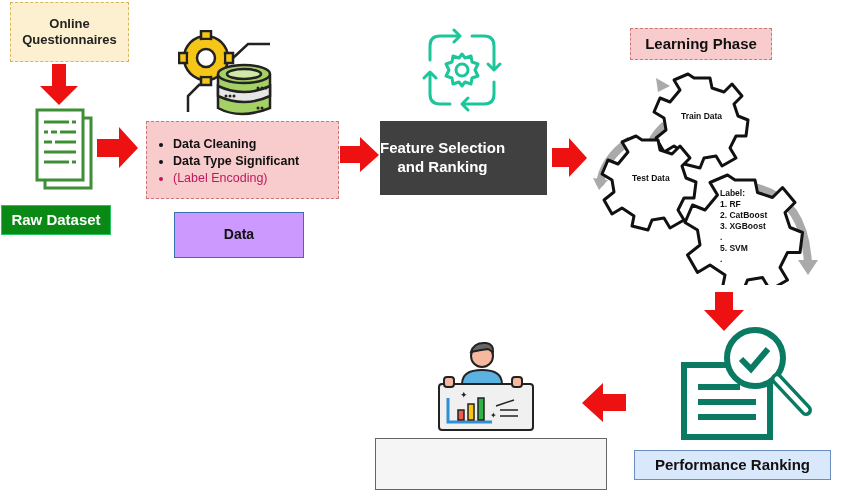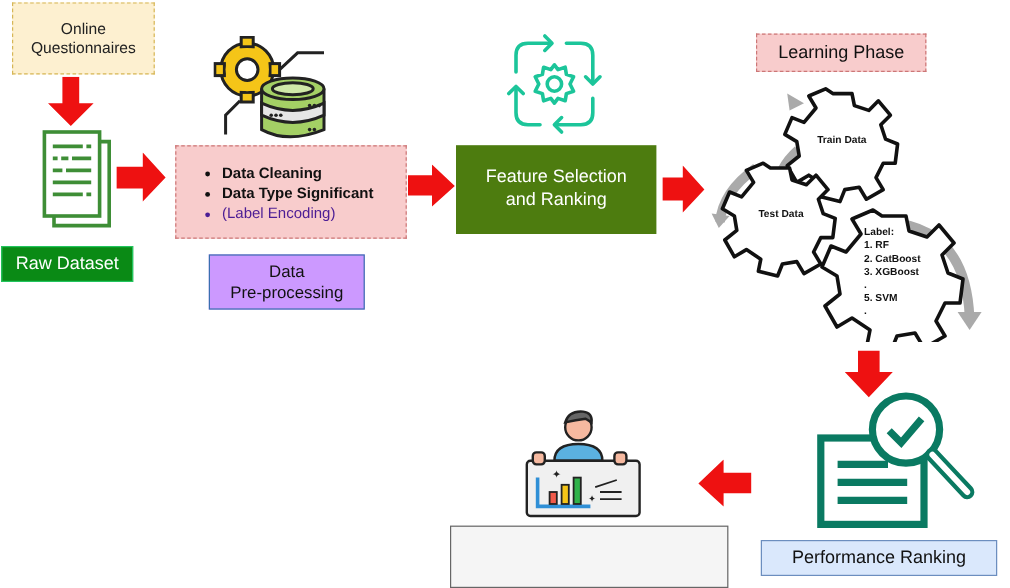--- a/index.html
+++ b/index.html
@@ -1,27 +1,27 @@
 <!DOCTYPE html>
 <html><head>
 <meta charset="utf-8">
 <style>
   html, body { margin:0; padding:0; background:#ffffff; }
   body { width:842px; height:490px; position:relative; overflow:hidden; font-family:"Liberation Sans", sans-serif; }
   .abs { position:absolute; }
-  .box-text { font-weight:normal; text-align:center; line-height:1.25; }
+  .box-text { font-weight:bold; text-align:center; line-height:1.25; }
 
   #src-box { left:10px; top:2px; width:117px; height:58px; background:#fdf0d0; border:1px dashed #d6b656; display:flex; align-items:center; justify-content:center; font-size:13px; color:#222; }
   #raw-box { left:1px; top:205px; width:108px; height:28px; background:#0a8a15; border:1px solid #22c55e; color:#fff; font-size:15px; display:flex; align-items:center; justify-content:center; }
   #prep-list-box { left:146px; top:121px; width:191px; height:76px; background:#f8cccc; border:1px dashed #c77; }
-  #prep-list-box ul { margin:14px 0 0 0; padding-left:38px; font-size:12.5px; color:#111; line-height:17px; }
-  #prep-list-box li.light { font-weight:normal; color:#4c1d95; }
+  #prep-list-box ul { margin:14px 0 0 0; padding-left:26px; font-size:12.5px; color:#111; line-height:17px; }
+  #prep-list-box li.light { font-weight:normal; color:#be185d; }
   #prep-list-box li { font-weight:bold; }
   #prep-label { left:174px; top:212px; width:128px; height:44px; background:#cc99ff; border:1px solid #3a6fb0; font-size:14px; color:#111; display:flex; align-items:center; justify-content:center; }
-  #fs-box { left:380px; top:121px; width:167px; height:74px; background:#4d7c0f; color:#fff; font-size:15px; display:flex; align-items:center; justify-content:center; }
+  #fs-box { left:380px; top:121px; width:167px; height:74px; background:#404040; color:#fff; font-size:15px; display:flex; align-items:center; justify-content:flex-start; }
   #lp-label { left:630px; top:28px; width:140px; height:30px; background:#f8cccc; border:1px dashed #c77; font-size:15px; color:#111; display:flex; align-items:center; justify-content:center; }
   #pa-label { left:634px; top:450px; width:195px; height:28px; background:#dae8fc; border:1px solid #6c8ebf; font-size:15px; color:#111; display:flex; align-items:center; justify-content:center; }
   #sm-label { left:375px; top:438px; width:230px; height:50px; background:#f5f5f5; border:1px solid #666; font-size:14px; color:#333; display:flex; align-items:center; justify-content:center; }
   .gear-text { font-size:8.5px; font-weight:bold; color:#111; }
   .model-line { font-size:8.5px; font-weight:bold; color:#111; line-height:11px; }
 </style>
 </head>
 <body>
 
 <div id="src-box" class="abs box-text">
@@ -92,21 +92,20 @@
   <ul>
     <li>Data Cleaning</li>
     <li>Data Type Significant</li>
     <li class="light">(Label Encoding)</li>
   </ul>
 </div>
 
 <div id="prep-label" class="abs box-text">
   <div>
     <div>Data</div>
-    <div>Pre-processing</div>
   </div>
 </div>
 
 <svg class="abs" style="left:340px;top:137px" width="40" height="36">
   <polygon points="0,9 20,9 20,0 39,18 20,35 20,26 0,26" fill="#ee1111"></polygon>
 </svg>
 
 <svg class="abs" style="left:418px;top:28px" width="86" height="86">
   <g fill="none" stroke="#1cc59a" stroke-width="3" stroke-linecap="round" stroke-linejoin="round">
     <path d="M12,32 L12,18 Q12,8 22,8 L40,8"></path>

